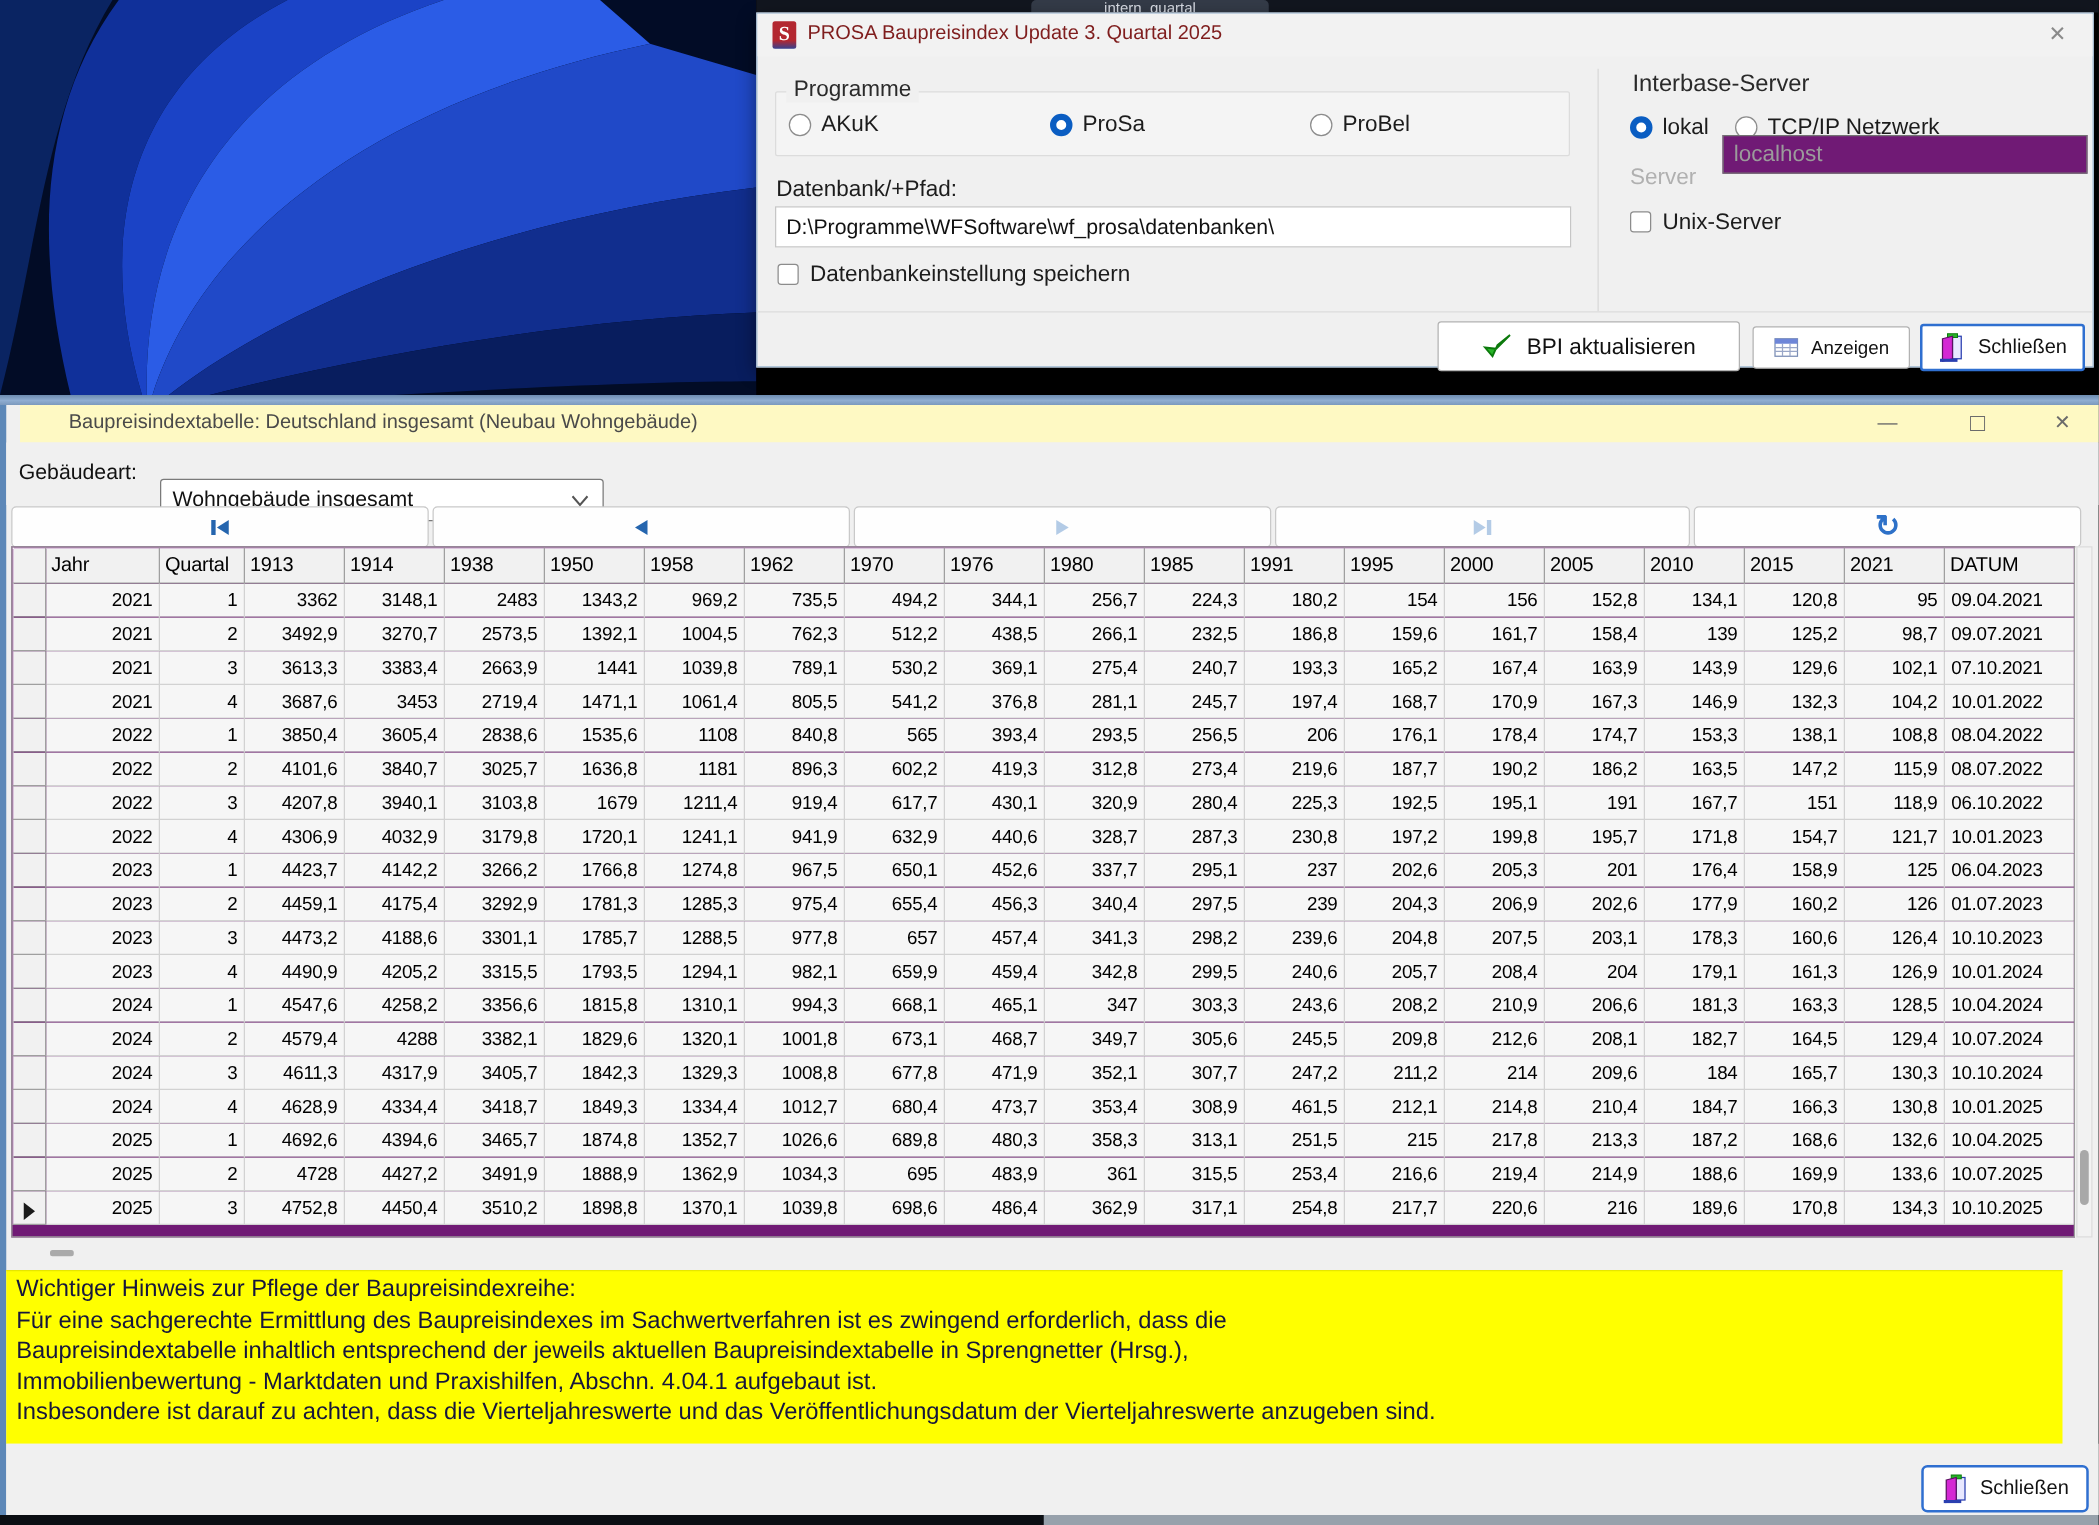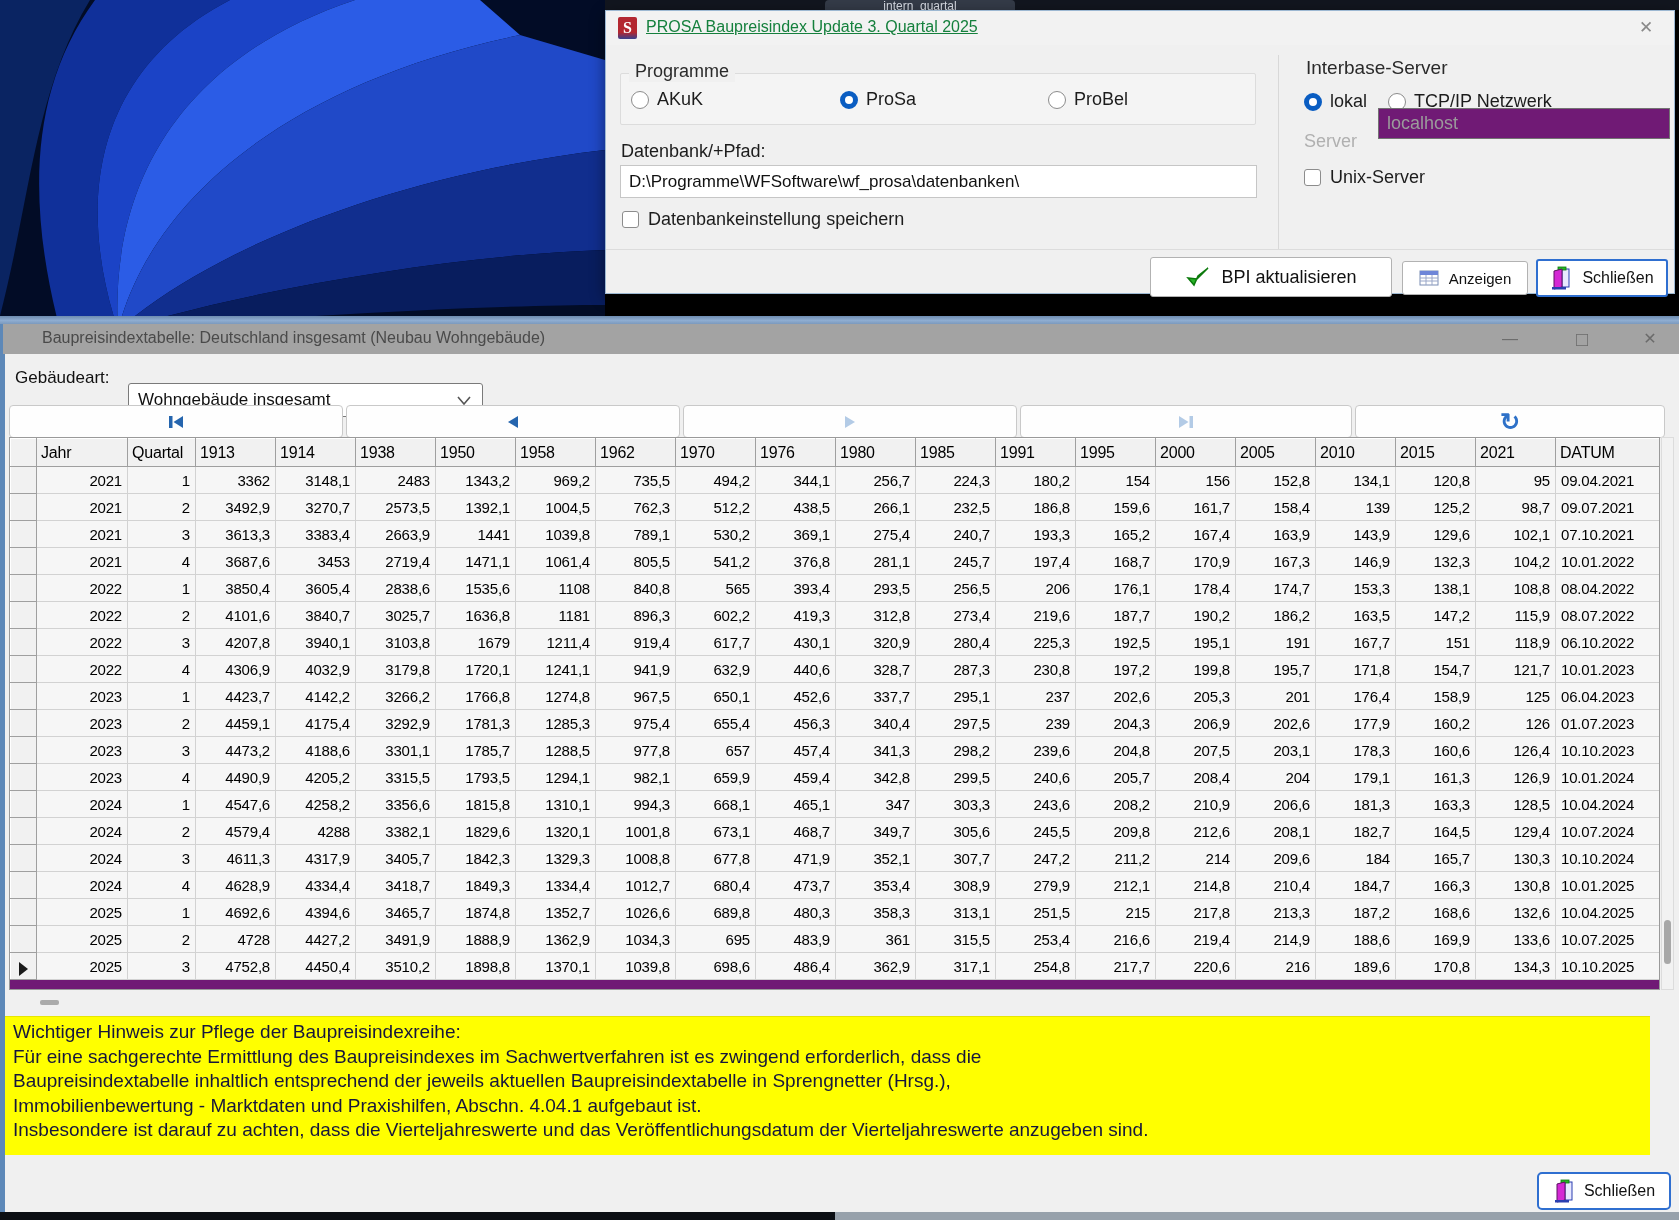--- a/index.html
+++ b/index.html
@@ -16,21 +16,21 @@
   #top-tab { position:absolute; left:220px; top:0; width:190px; height:10px; background:#343b48;
              color:#d8dce4; font-size:12px; line-height:13px; text-align:center; overflow:hidden; border-radius:4px 4px 0 0;}
 
   
   #dialog { position:absolute; left:605px; top:10px; width:1070px; height:284px; background:#f0f0f0;
             border:1px solid #9db8d2; box-shadow:0 4px 14px rgba(0,0,0,.45); font-size:18px; color:#1c1c1c; }
   .dlg-titlebar { position:relative; height:34px; background:#f2f2f2; }
   .dlg-icon { position:absolute; left:12px; top:6px; width:19px; height:22px; border-radius:2px;
               background:linear-gradient(#b32730 70%, #37418f); color:#fff; font-weight:bold;
               font-family:"Liberation Serif", serif; font-size:16px; text-align:center; line-height:22px; }
-  .dlg-title { position:absolute; left:40px; top:7px; font-size:16px; color:#15803d;text-decoration:underline; }
+  .dlg-title { position:absolute; left:40px; top:7px; font-size:16px; color:#7f1d1d; }
   .dlg-close { position:absolute; right:16px; top:5px; width:24px; height:24px; color:#8a8a8a; font-size:17px;
                text-align:center; line-height:24px; cursor:default;}
   .dlg-close::before { content:"\2715"; }
 
   .groupbox { position:absolute; border:1px solid #dcdcdc; border-radius:2px; background:#f4f4f4; }
   .groupbox .caption { position:absolute; top:-13px; left:8px; background:#f0f0f0; padding:0 6px; font-size:18px; color:#2a2a2a; }
   #grp-programme { left:14px; top:62px; width:636px; height:52px; }
 
   .radio-item { position:absolute; display:flex; align-items:center; gap:8px;justify-content:space-between; }
   .radio { width:18px; height:18px; border-radius:50%; border:1px solid #8c8c8c; background:#fff; flex:0 0 auto; }
@@ -56,21 +56,21 @@
              display:flex; align-items:center; justify-content:center; gap:10px; font-size:18px; color:#111; cursor:default;}
   #btn-bpi { left:544px; top:246px; width:242px; height:40px; }
   #btn-anzeigen { left:796px; top:250px; width:126px; height:34px; font-size:15px;}
   #btn-dlg-close { left:930px; top:248px; width:132px; height:38px; border:2px solid #2f6fd0; font-size:16px;}
 
   
   #mainwin { position:absolute; left:0; top:316px; width:1679px; height:896px; background:#f0f0f0; }
   #mainwin-topband { position:absolute; left:0; top:0; width:100%; height:8px;
                      background:linear-gradient(#6d8cb0,#8fadd1 55%,#7b99bd); }
   #mainwin-leftedge { position:absolute; left:0; top:8px; width:5px; height:888px; background:#5d88b8; }
-  .win-titlebar { position:absolute; left:3px; top:8px; right:0; height:30px; background:#a3a3a3; }
+  .win-titlebar { position:absolute; left:16px; top:8px; right:0; height:30px; background:#fef9c3; }
   .win-title { position:absolute; left:39px; top:5px; font-size:16px; color:#4a4a4a; }
   .win-ctrl { position:absolute; top:3px; width:30px; height:24px; color:#6b6b6b; font-size:16px; text-align:center; line-height:24px; }
   #win-min { right:154px; } #win-min::before{ content:"\2014"; }
   #win-max { right:82px; font-size:13px;} #win-max::before{ content:"\25A1"; font-size:20px;}
   #win-close { right:14px; } #win-close::before{ content:"\2715"; }
 
   #combo-row { position:absolute; left:5px; top:38px; right:0; height:50px; background:#f0f0f0; }
   #lbl-gebaeudeart { position:absolute; left:10px; top:14px; font-size:17px; color:#111; }
   #combo { position:absolute; left:123px; top:5px; width:355px; height:34px; background:#fff;
            border:1px solid #7a7a7a; border-radius:3px; font-size:17px; line-height:32px; padding-left:9px; color:#111;margin-top:24px;}
@@ -669,21 +669,21 @@
               <td>4628,9</td>
               <td>4334,4</td>
               <td>3418,7</td>
               <td>1849,3</td>
               <td>1334,4</td>
               <td>1012,7</td>
               <td>680,4</td>
               <td>473,7</td>
               <td>353,4</td>
               <td>308,9</td>
-              <td>279,9</td>
+              <td>461,5</td>
               <td>212,1</td>
               <td>214,8</td>
               <td>210,4</td>
               <td>184,7</td>
               <td>166,3</td>
               <td>130,8</td>
               <td class="datum">10.01.2025</td>
             </tr>
             <tr>
               <td class="gutter"></td>

